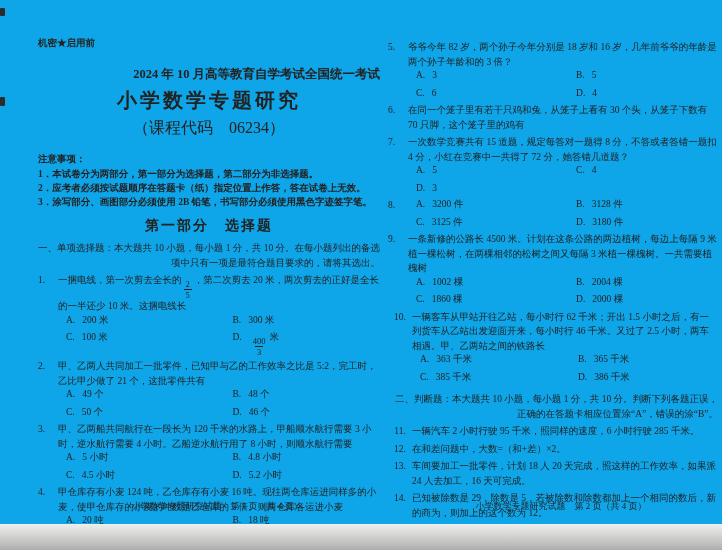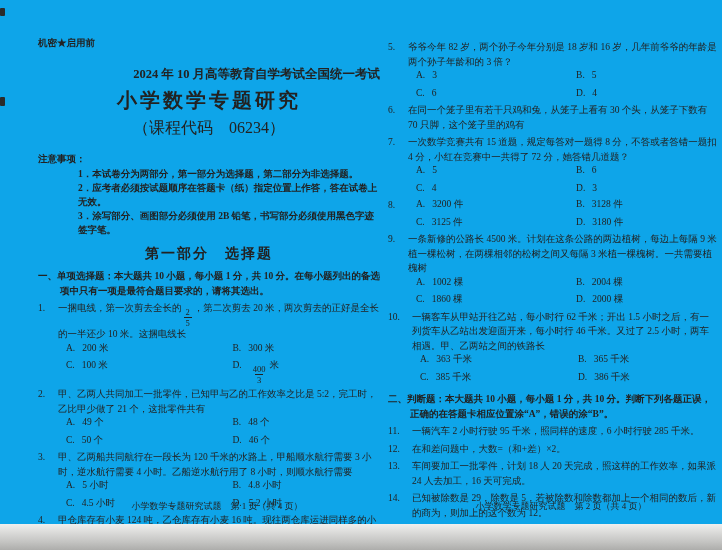--- a/index.html
+++ b/index.html
@@ -11,28 +11,28 @@
   .scan-mark.m1{top:8px;height:8px;}
   .scan-mark.m2{top:97px;height:9px;}
   .col{position:absolute;top:0;font-size:9.5px;line-height:14.5px;}
   .col-left{left:38px;width:342px;}
   .col-right{left:388px;width:330px;}
   .classification{margin-top:36px;font-weight:700;font-size:9.5px;}
   .exam-session{margin-top:16px;text-align:right;font-weight:700;font-size:12.5px;}
   .subject-title{margin-top:12px;text-align:center;font-weight:700;font-size:20px;letter-spacing:3px;}
   .course-code{margin-top:13px;text-align:center;font-size:16px;}
   .notice-title{margin-top:17px;font-weight:700;}
-  .notice-item{font-weight:700;line-height:14px;margin-left:40px;}
+  .notice-item{font-weight:700;line-height:14px;}
   .part-heading{margin-top:10px;margin-bottom:8px;text-align:center;font-weight:700;
     font-size:14px;letter-spacing:2px;}
-  .section-intro{font-weight:700;padding-left:22px;text-indent:-22px;margin-bottom:3px;}
+  .section-intro{font-weight:400;padding-left:22px;text-indent:-22px;margin-bottom:3px;text-align:right;}
   .section-intro.judge{margin-top:8px;}
   .q{display:flex;margin-bottom:3px;}
   .q-num{flex:0 0 20px;}
-  .q-num.wide{flex-basis:24px;}
+  .q-num.wide{flex-basis:24px;text-align:center;}
   .q-body{flex:1;}
   .q-options{display:grid;grid-template-columns:53% 47%;padding-left:8px;row-gap:4px;}
   .opt{white-space:nowrap;line-height:13.5px;}
   .opt-label{margin-right:7px;}
   .frac{display:inline-flex;flex-direction:column;align-items:center;vertical-align:-4px;
     margin:0 2px;line-height:1;font-size:8.5px;}
   .frac .den{border-top:1px solid #222;padding:1px 2px 0 2px;}
   .frac .num{padding:0 2px;}
   .footer{position:absolute;top:499px;left:8px;width:100%;text-align:center;font-size:9px;}
   .col-right .flow{margin-top:40px;}
@@ -137,21 +137,20 @@
             <div class="q-body">
               <div class="q-stem"><span>在同一个笼子里有若干只鸡和兔，从笼子上看有 30 个头，从笼子下数有 70 只脚，这个笼子里的鸡有</span></div>
             </div>
           </div>
           <div class="q">
             <span class="q-num">7.</span>
             <div class="q-body">
               <div class="q-stem"><span>一次数学竞赛共有 15 道题，规定每答对一题得 8 分，不答或者答错一题扣 4 分，小红在竞赛中一共得了 72 分，她答错几道题？</span></div>
               <div class="q-options">
                 <span class="opt"><span class="opt-label">A.</span><span class="opt-text"><span>5</span></span></span>
-                <span class="opt"><span class="opt-label">B.</span><span class="opt-text"><span>6</span></span></span>
                 <span class="opt"><span class="opt-label">C.</span><span class="opt-text"><span>4</span></span></span>
                 <span class="opt"><span class="opt-label">D.</span><span class="opt-text"><span>3</span></span></span>
               </div>
             </div>
           </div>
           <div class="q">
             <span class="q-num">8.</span>
             <div class="q-body">
               <div class="q-options">
                 <span class="opt"><span class="opt-label">A.</span><span class="opt-text"><span>3200 件</span></span></span>

